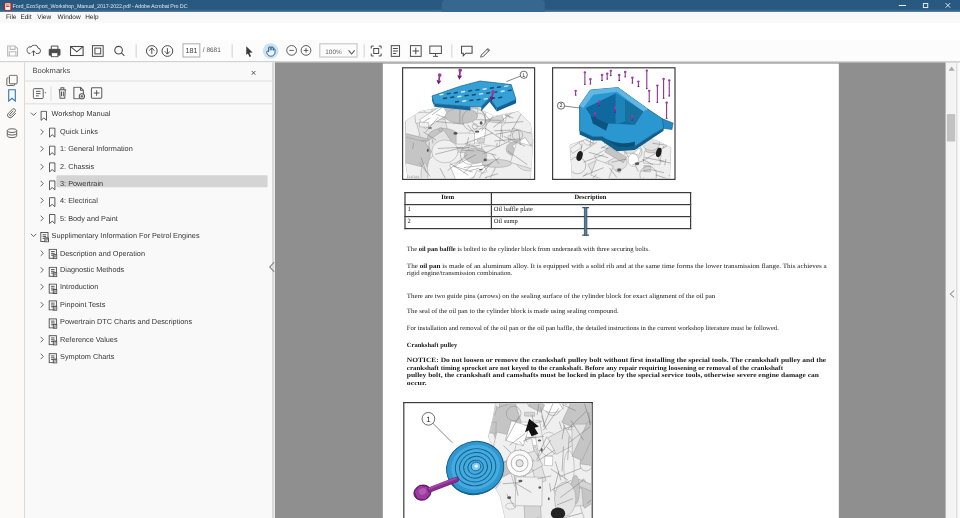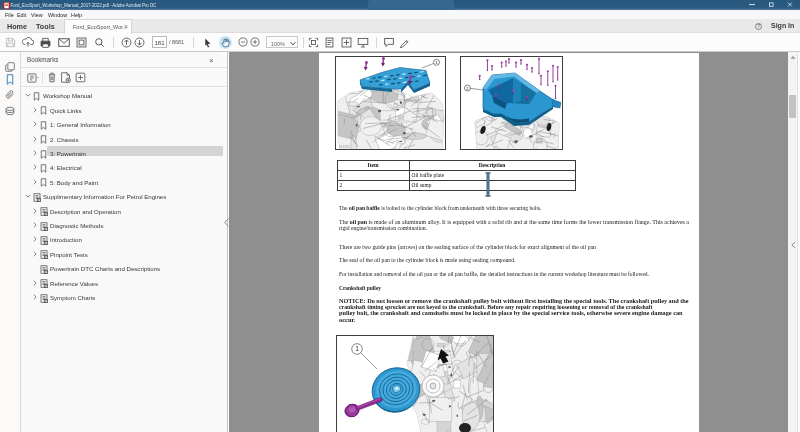--- a/index.html
+++ b/index.html
@@ -73,33 +73,20 @@
   </div>
 
   <div id="menubar" class="abs">
     <div class="menuitem" style="left:5px;">File</div>
     <div class="menuitem" style="left:17px;">Edit</div>
     <div class="menuitem" style="left:31px;">View</div>
     <div class="menuitem" style="left:48px;">Window</div>
     <div class="menuitem" style="left:71px;">Help</div>
   </div>
 
-  <div id="tabrow" class="abs">
-    <div class="toptab" style="left:7px;">Home</div>
-    <div class="toptab" style="left:36px;">Tools</div>
-    <div id="doctab" class="abs">
-      <div id="doctabtxt" class="abs">Ford_EcoSport_Wor...</div>
-      <div id="doctabx" class="abs">×</div>
-    </div>
-    <svg class="abs" style="left:755px; top:4px;" width="7" height="7" viewBox="0 0 9 9">
-        <circle cx="4.5" cy="4.5" r="3.9" fill="none" stroke="#5a5a5a" stroke-width="0.9"></circle>
-        <text x="4.5" y="6.8" font-size="6.2" fill="#5a5a5a" text-anchor="middle" font-family="Liberation Sans">?</text>
-      </svg>
-    <div class="abs" style="left:771px; top:2.5px; font-size:7px; font-weight:bold; color:#3a3a3a;">Sign In</div>
-  </div>
 
   <div id="toolbar" class="abs">
     <svg class="tico" style="left:5px;" width="11" height="11" viewBox="0 0 16 16" stroke="#b9b9b9" fill="none" stroke-width="1.3">
         <path d="M2 2 h9 l3 3 v9 h-12 z"></path>
         <path d="M5 2 v4 h6 v-4 M4 14 v-5 h8 v5"></path>
       </svg>
     <svg class="tico" style="left:22px;" width="12" height="11" viewBox="0 0 16 16" stroke="#4a4a4a" fill="none" stroke-width="1.2">
         <path d="M4 11 a4 4 0 1 1 1-7.8 a4.5 4.5 0 0 1 8.5 1.4 a3.2 3.2 0 0 1 -0.5 6.4 h-2"></path>
         <path d="M8 14 v-6 M5.8 10 L8 7.6 L10.2 10"></path>
       </svg>

